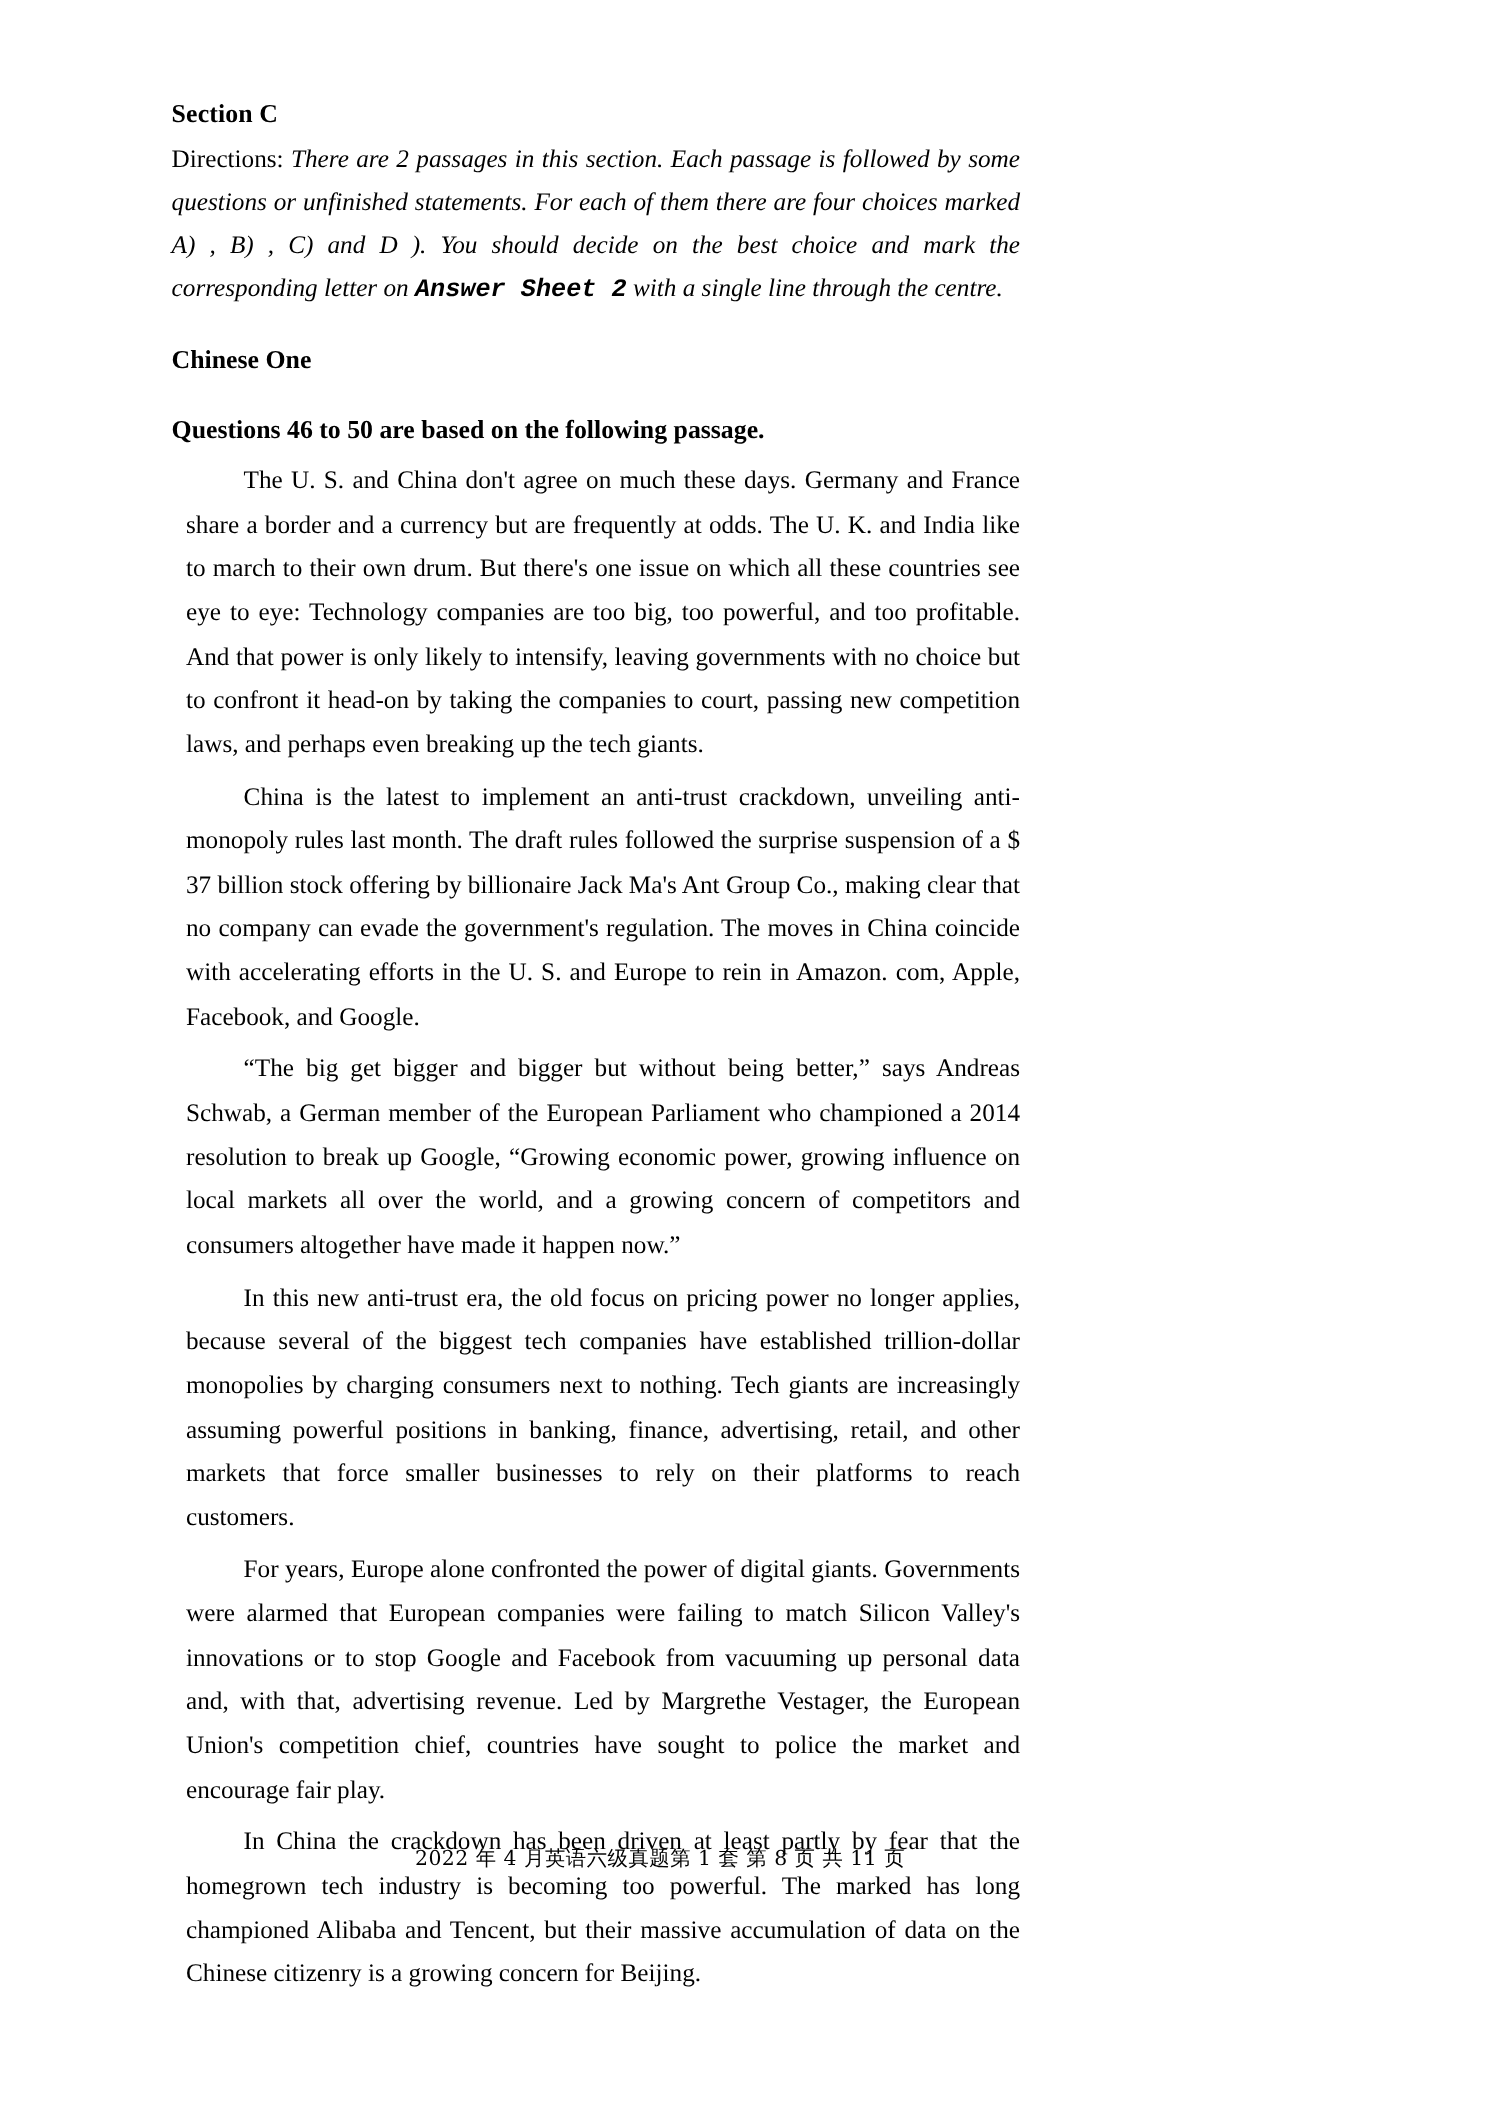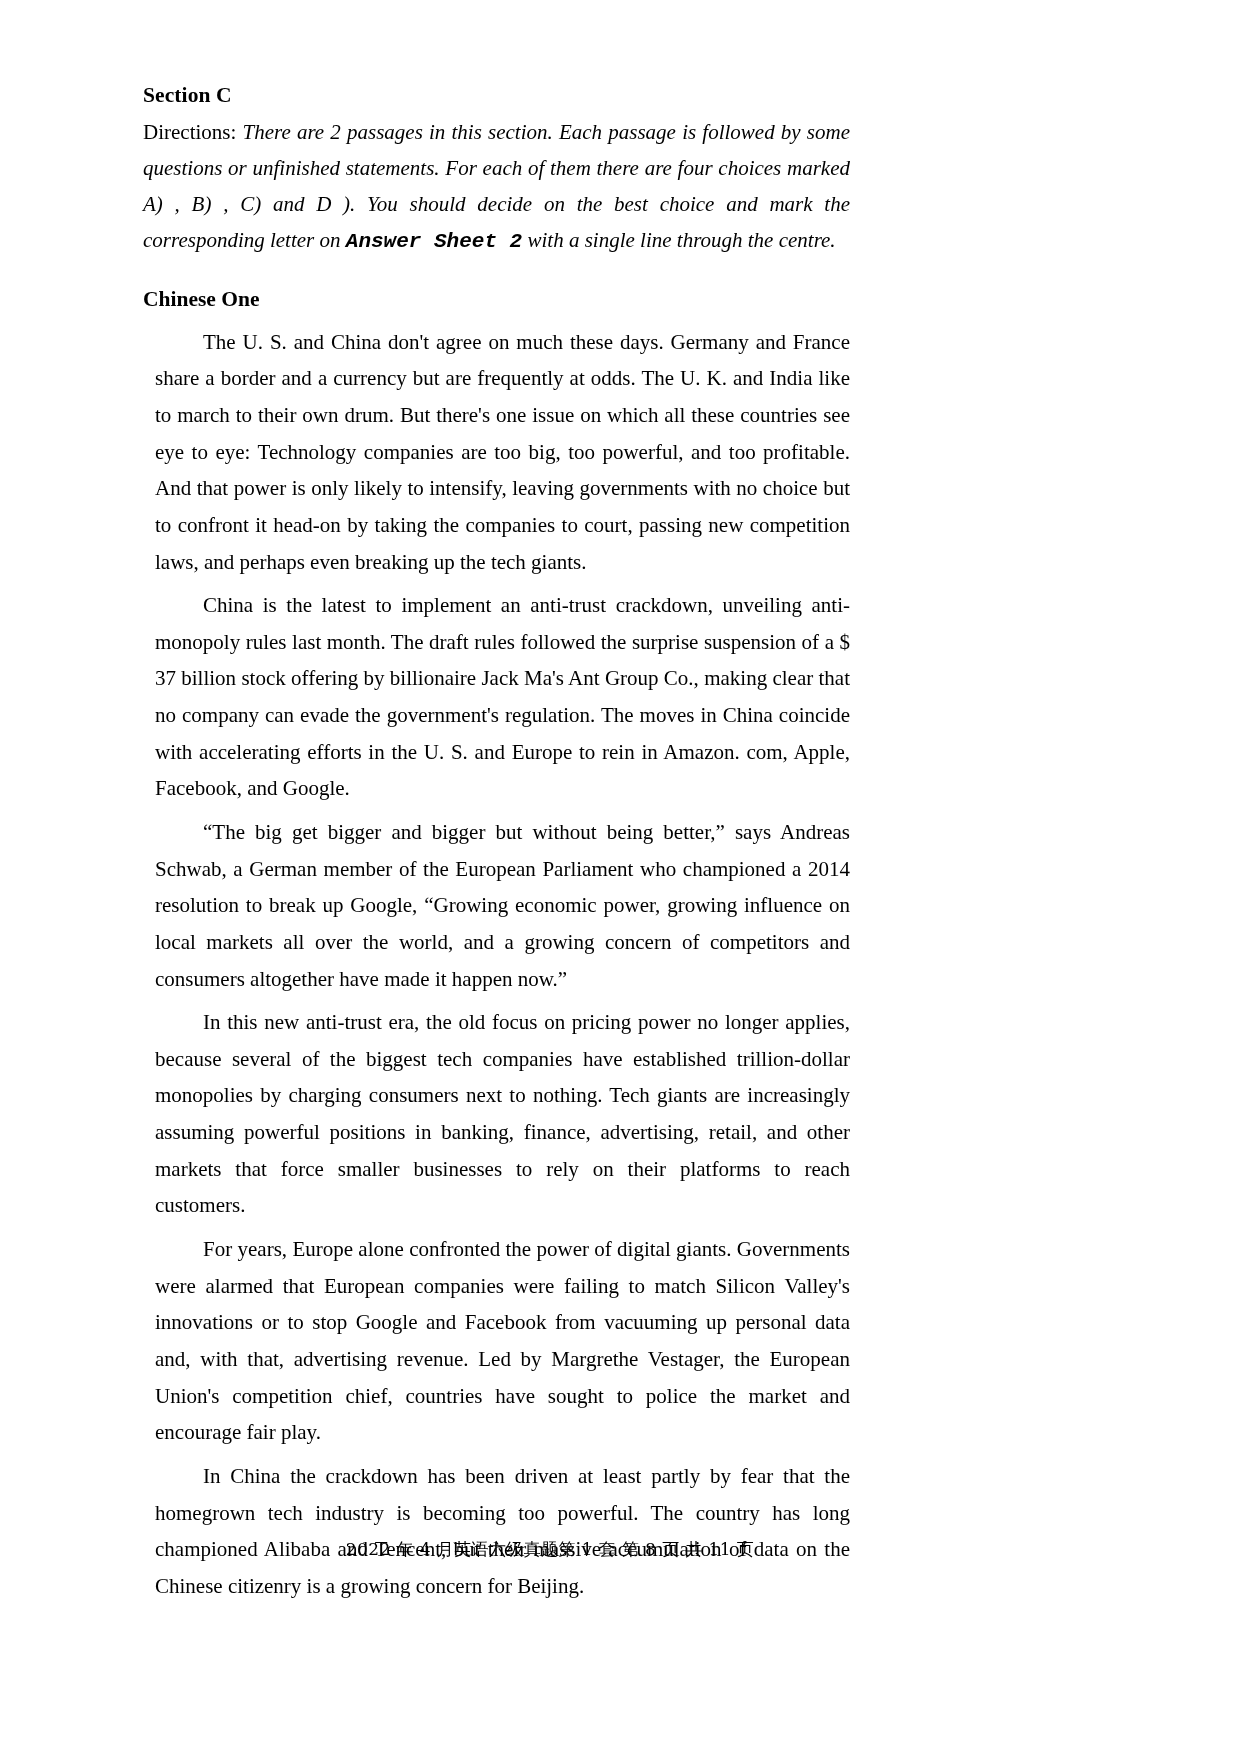--- a/index.html
+++ b/index.html
@@ -94,23 +94,24 @@
 <body>
 
 <div class="page">
 
   <div class="section-heading">Section C</div>
 
   <p class="directions"><span class="lead">Directions:</span><span> There are 2 passages in this section. Each passage is followed by some questions or unfinished statements. For each of them there are four choices marked A) , B) , C) and D ). You should decide on the best choice and mark the corresponding letter on </span><span class="sheet">Answer Sheet 2</span><span> with a single line through the centre.</span></p>
 
   <div class="passage-label">Chinese One</div>
 
+  <div class="questions-line">Questions 46 to 50 are based on the following passage.</div>
 
   <p class="body-par">The U. S. and China don't agree on much these days. Germany and France share a border and a currency but are frequently at odds. The U. K. and India like to march to their own drum. But there's one issue on which all these countries see eye to eye: Technology companies are too big, too powerful, and too profitable. And that power is only likely to intensify, leaving governments with no choice but to confront it head-on by taking the companies to court, passing new competition laws, and perhaps even breaking up the tech giants.</p>
   <p class="body-par">China is the latest to implement an anti-trust crackdown, unveiling anti-monopoly rules last month. The draft rules followed the surprise suspension of a $ 37 billion stock offering by billionaire Jack Ma's Ant Group Co., making clear that no company can evade the government's regulation. The moves in China coincide with accelerating efforts in the U. S. and Europe to rein in Amazon. com, Apple, Facebook, and Google.</p>
   <p class="body-par">“The big get bigger and bigger but without being better,” says Andreas Schwab, a German member of the European Parliament who championed a 2014 resolution to break up Google, “Growing economic power, growing influence on local markets all over the world, and a growing concern of competitors and consumers altogether have made it happen now.”</p>
   <p class="body-par">In this new anti-trust era, the old focus on pricing power no longer applies, because several of the biggest tech companies have established trillion-dollar monopolies by charging consumers next to nothing. Tech giants are increasingly assuming powerful positions in banking, finance, advertising, retail, and other markets that force smaller businesses to rely on their platforms to reach customers.</p>
   <p class="body-par">For years, Europe alone confronted the power of digital giants. Governments were alarmed that European companies were failing to match Silicon Valley's innovations or to stop Google and Facebook from vacuuming up personal data and, with that, advertising revenue. Led by Margrethe Vestager, the European Union's competition chief, countries have sought to police the market and encourage fair play.</p>
-  <p class="body-par">In China the crackdown has been driven at least partly by fear that the homegrown tech industry is becoming too powerful. The country has long championed Alibaba and Tencent, but their massive accumulation of data on the Chinese citizenry is a growing concern for Beijing.</p>
+  <p class="body-par">In China the crackdown has been driven at least partly by fear that the homegrown tech industry is becoming too powerful. The marked has long championed Alibaba and Tencent, but their massive accumulation of data on the Chinese citizenry is a growing concern for Beijing.</p>
 
   <div class="footer">2022 年 4 月英语六级真题第 1 套 第 8 页 共 11 页</div>
 
 </div>
 
 </body></html>

